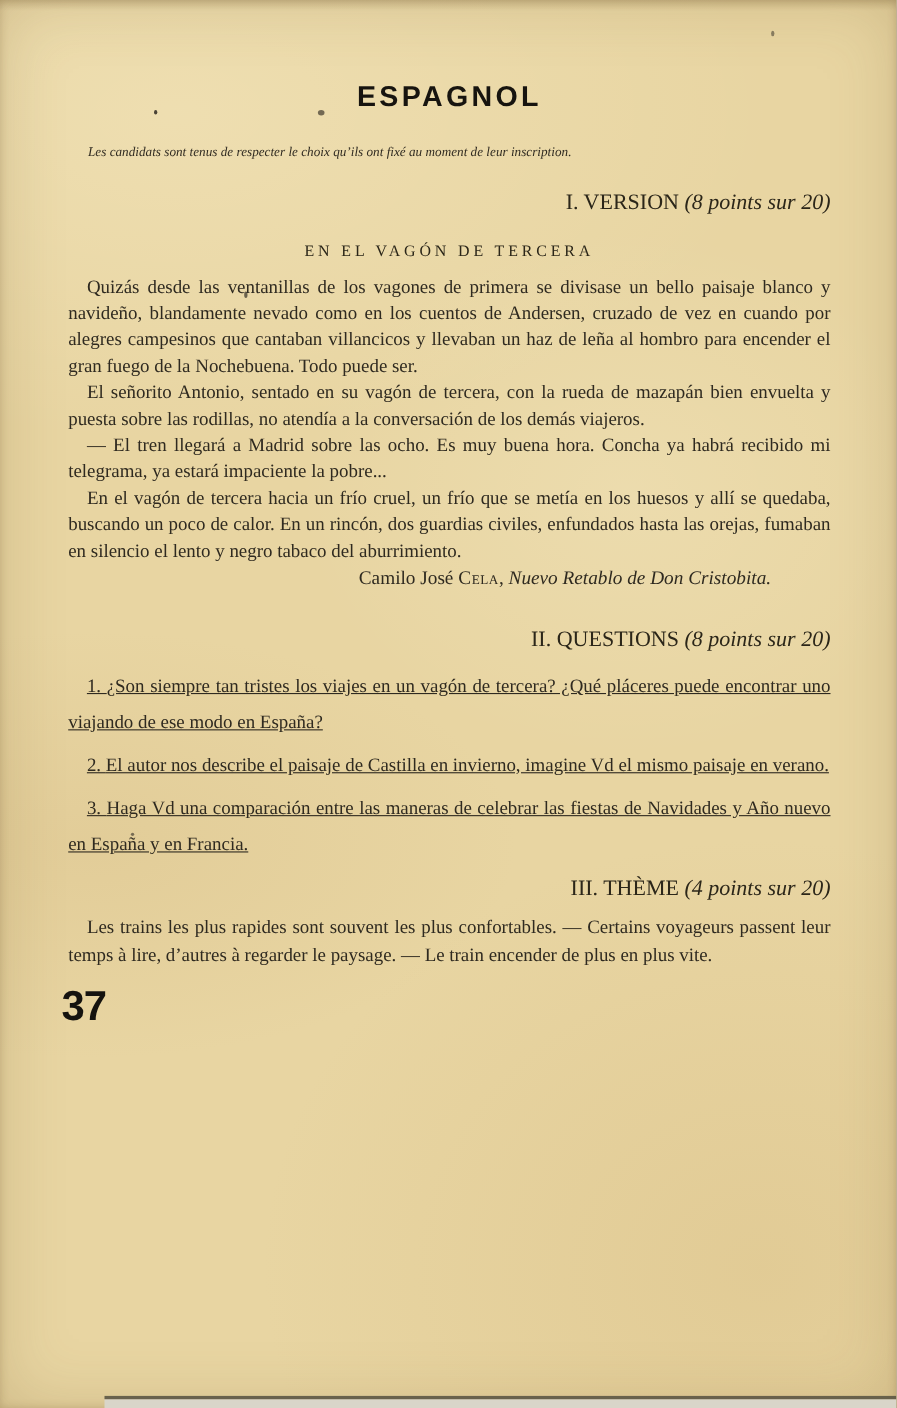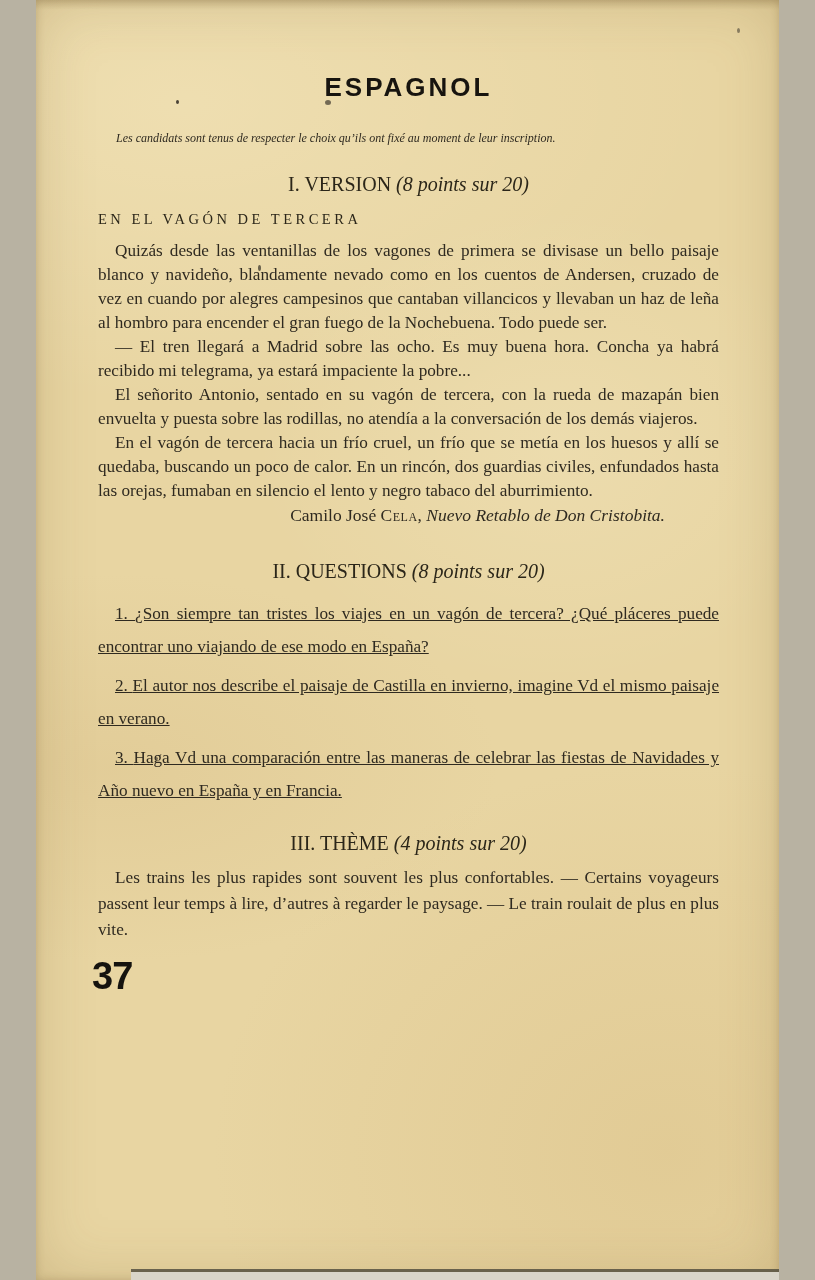--- a/index.html
+++ b/index.html
@@ -1,18 +1,18 @@
 <!DOCTYPE html>
 <html><head>
 <meta charset="utf-8">
 <style>
   html,body{margin:0;padding:0;background:#b8b2a2;}
   .page{
     position:relative;
-    width:743px;height:1280px;
+    width:815px;height:1280px;
     margin:0 auto;
     background:
       radial-gradient(ellipse 900px 500px at 20% 8%, rgba(255,246,214,0.28), rgba(0,0,0,0) 60%),
       radial-gradient(ellipse 700px 600px at 85% 90%, rgba(210,180,120,0.30), rgba(0,0,0,0) 65%),
       radial-gradient(ellipse 500px 400px at 70% 35%, rgba(255,250,225,0.18), rgba(0,0,0,0) 60%),
       radial-gradient(ellipse 600px 300px at 10% 60%, rgba(205,175,118,0.22), rgba(0,0,0,0) 65%),
       #e8d5a2;
     box-shadow:
       inset 0 0 60px rgba(120,90,40,0.22),
       inset 0 0 8px rgba(100,75,35,0.25);
@@ -38,34 +38,34 @@
     margin:0;
     font-style:italic;
     font-size:12px;
     line-height:28px;
     text-align:justify;
     text-indent:18px;
   }
 
   .section-head{
     margin:0;
-    text-align:center;
+    text-align:right;
     font-weight:normal;
     font-size:20px;
     line-height:20px;
     color:#2b2619;
   }
   .section-head .pts{ font-style:italic; }
   .head-version{ margin-top:22px; }
   .head-questions{ margin-top:34px; }
-  .head-theme{ margin-top:26px; }
+  .head-theme{ margin-top:14px; }
 
   .subtitle{
-    margin-top:18px;
-    text-align:left;
+    margin-top:28px;
+    text-align:center;
     font-size:14.5px;
     line-height:15px;
     letter-spacing:3.5px;
     color:#2b2619;
   }
 
   .body-text{ margin-top:12px; }
   .body-text p{
     margin:0;
     font-size:17.2px;
@@ -148,22 +148,22 @@
 
     <h2 class="section-head head-version">
       <span>I. VERSION</span>
       <span class="pts">(8 points sur 20)</span>
     </h2>
 
     <div class="subtitle">EN EL VAGÓN DE TERCERA</div>
 
     <div class="body-text">
       <p>Quizás desde las ventanillas de los vagones de primera se divisase un bello paisaje blanco y navideño, blandamente nevado como en los cuentos de Andersen, cruzado de vez en cuando por alegres campesinos que cantaban villancicos y llevaban un haz de leña al hombro para encender el gran fuego de la Nochebuena. Todo puede ser.</p>
+      <p>El señorito Antonio, sentado en su vagón de tercera, con la rueda de mazapán bien envuelta y puesta sobre las rodillas, no atendía a la conversación de los demás viajeros.</p>
       <p>— El tren llegará a Madrid sobre las ocho. Es muy buena hora. Concha ya habrá recibido mi telegrama, ya estará impaciente la pobre...</p>
-      <p>El señorito Antonio, sentado en su vagón de tercera, con la rueda de mazapán bien envuelta y puesta sobre las rodillas, no atendía a la conversación de los demás viajeros.</p>
       <p>En el vagón de tercera hacia un frío cruel, un frío que se metía en los huesos y allí se quedaba, buscando un poco de calor. En un rincón, dos guardias civiles, enfundados hasta las orejas, fumaban en silencio el lento y negro tabaco del aburrimiento.</p>
     </div>
 
     <div class="attribution">
       <span>Camilo José </span><span class="caps">Cela</span><span>, </span><span class="work">Nuevo Retablo de Don Cristobita.</span>
     </div>
 
     <h2 class="section-head head-questions">
       <span>II. QUESTIONS</span>
       <span class="pts">(8 points sur 20)</span>
@@ -173,21 +173,21 @@
       <p><span>1. </span><span>¿Son siempre tan tristes los viajes en un vagón de tercera? ¿Qué pláceres puede encontrar uno viajando de ese modo en España?</span></p>
       <p><span>2. </span><span>El autor nos describe el paisaje de Castilla en invierno, imagine Vd el mismo paisaje en verano.</span></p>
       <p><span>3. </span><span>Haga Vd una comparación entre las maneras de celebrar las fiestas de Navidades y Año nuevo en España y en Francia.</span></p>
     </div>
 
     <h2 class="section-head head-theme">
       <span>III. THÈME</span>
       <span class="pts">(4 points sur 20)</span>
     </h2>
 
-    <p class="theme-text">Les trains les plus rapides sont souvent les plus confortables. — Certains voyageurs passent leur temps à lire, d’autres à regarder le paysage. — Le train roulait de plus en plus vite.</p>
+    <p class="theme-text">Les trains les plus rapides sont souvent les plus confortables. — Certains voyageurs passent leur temps à lire, d’autres à regarder le paysage. — Le train encender de plus en plus vite.</p>
 
     <div class="page-number">37</div>
   </div>
 
   <span class="speck s1"></span>
   <span class="speck s2"></span>
   <span class="speck s3"></span>
   <span class="speck s4"></span>
   <span class="speck s5"></span>
   <div class="edge-light"></div>

